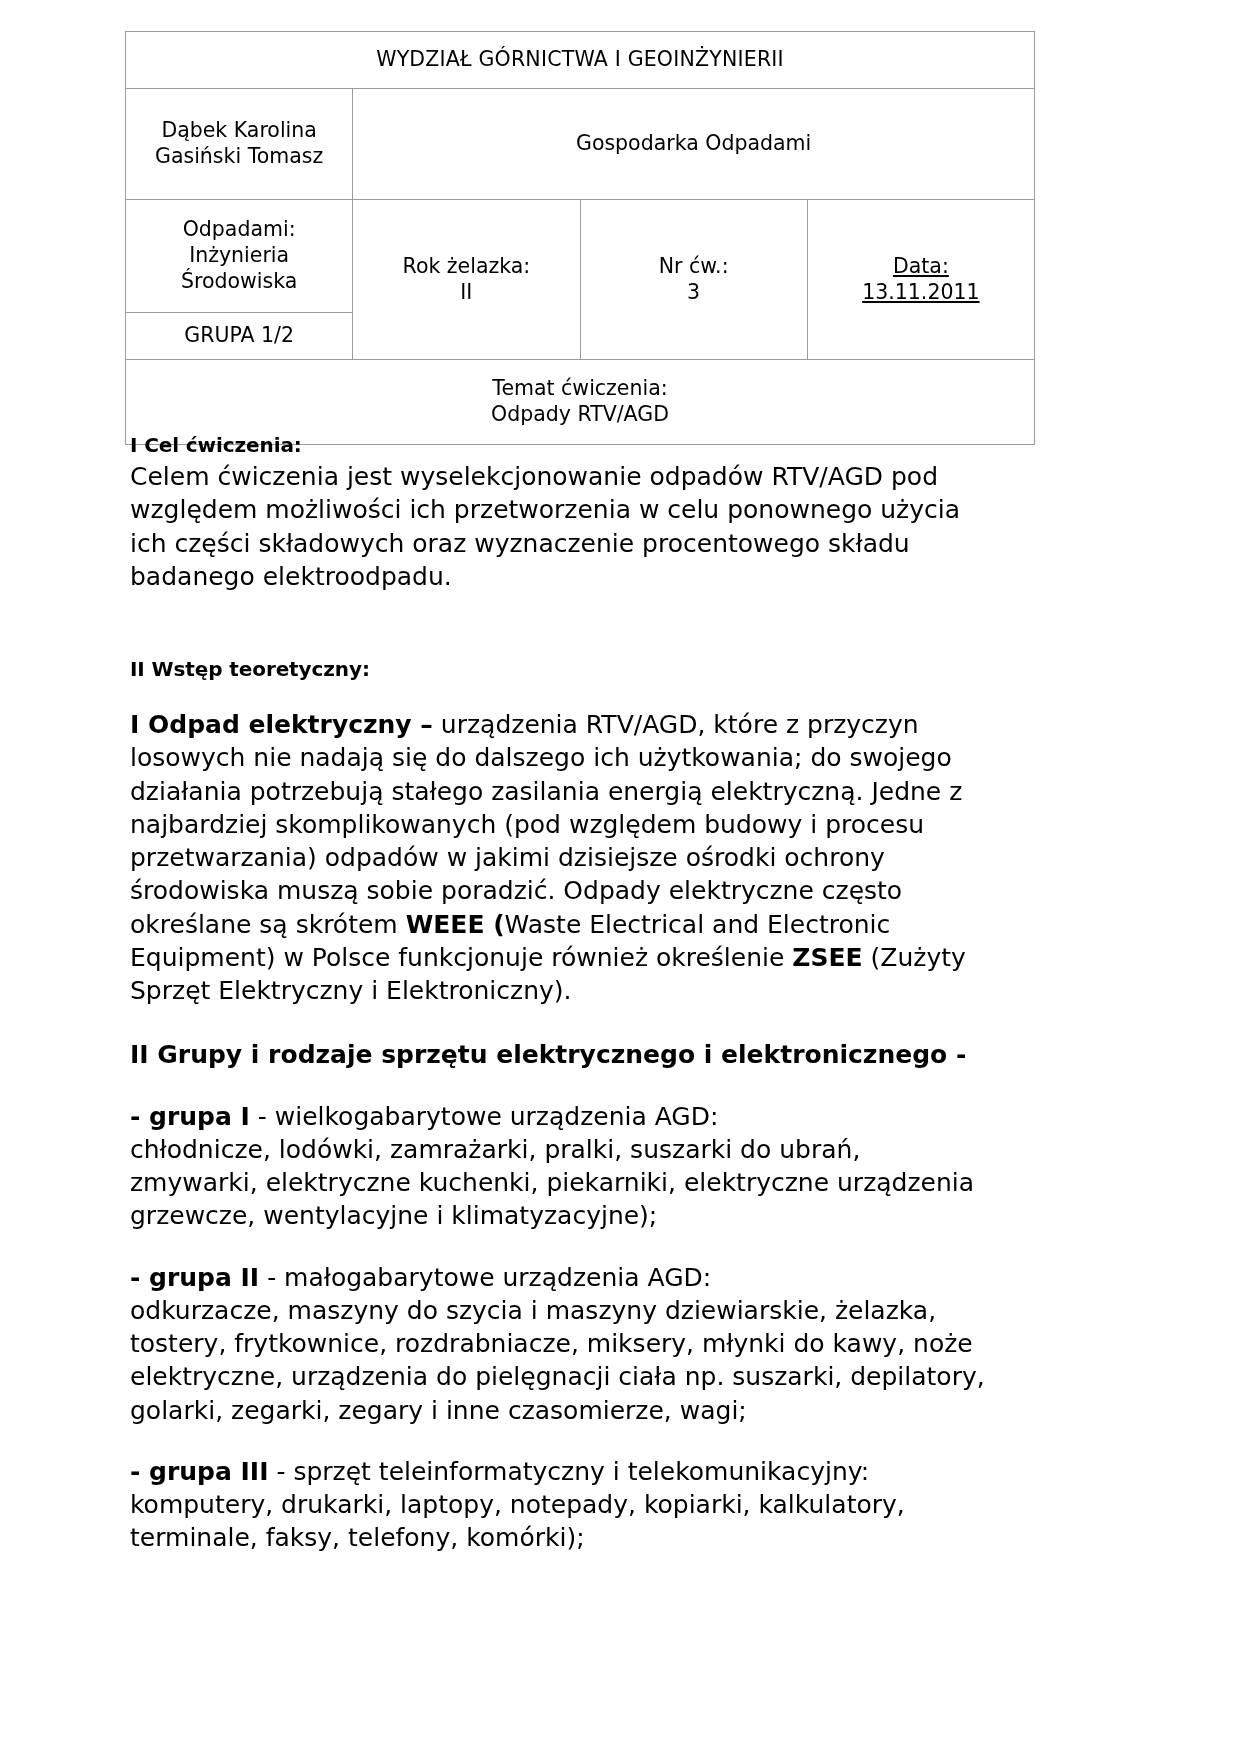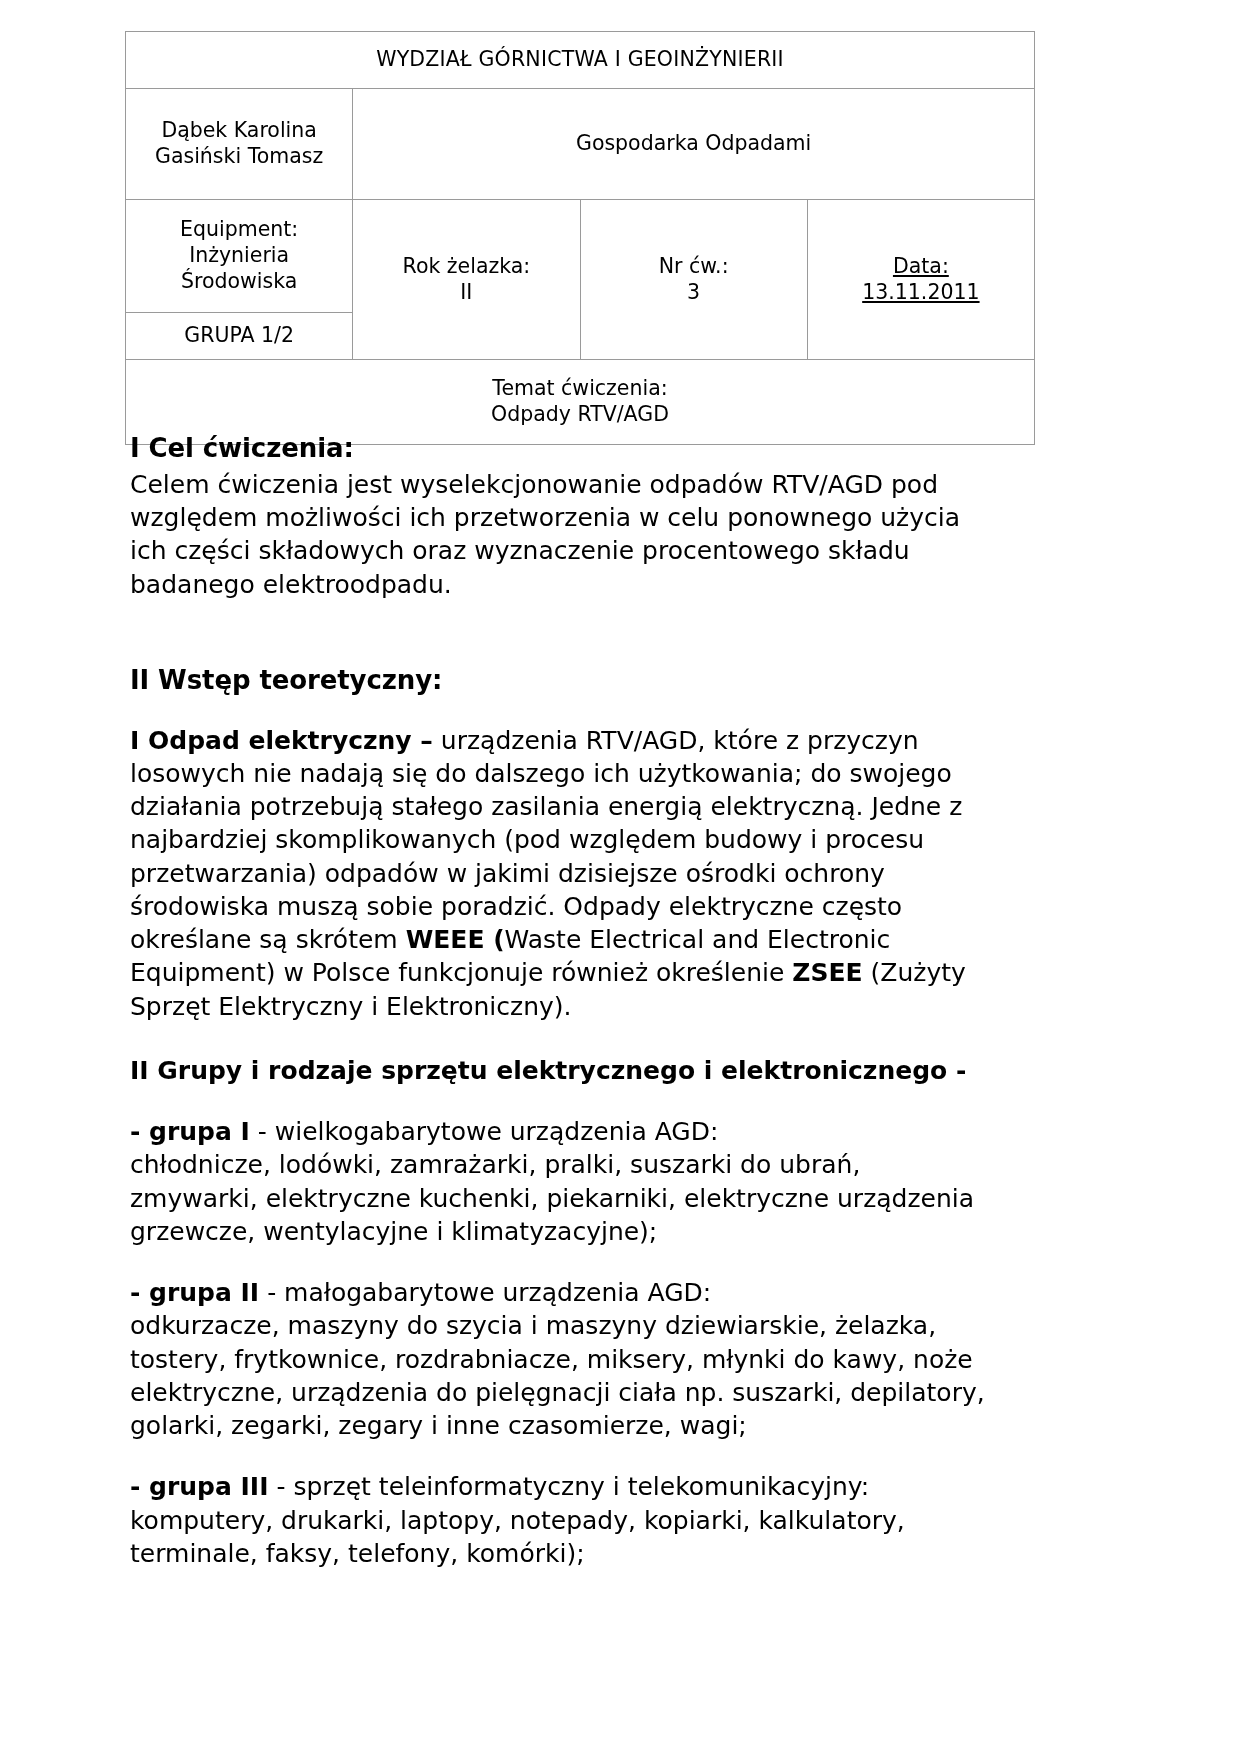--- a/index.html
+++ b/index.html
@@ -76,21 +76,21 @@
   .cell-line { display: block; }
 
   
   .content {
     position: absolute;
     left: 130px;
     top: 432px;
     width: 860px;
   }
   h2.section-heading {
-    font-size: 26px;
+    font-size: 20px;
     font-weight: bold;
     margin: 0 0 2px 0;
     letter-spacing: -0.1px;
     line-height: 1.3;
   }
   h2.section-heading.spaced-top {
     margin-top: 63px;
   }
   p.body-text {
     font-size: 25px;
@@ -123,21 +123,21 @@
         </tr>
         <tr>
           <td class="names-cell">
             <span class="cell-line">Dąbek Karolina</span>
             <span class="cell-line">Gasiński Tomasz</span>
           </td>
           <td class="subject-cell" colspan="3">Gospodarka Odpadami</td>
         </tr>
         <tr>
           <td class="direction-cell">
-            <span class="cell-line">Equipment:</span>
+            <span class="cell-line">Odpadami:</span>
             <span class="cell-line">Inżynieria</span>
             <span class="cell-line">Środowiska</span>
           </td>
           <td class="year-cell" rowspan="2">
             <span class="cell-line">Rok żelazka:</span>
             <span class="cell-line">II</span>
           </td>
           <td class="nr-cell" rowspan="2">
             <span class="cell-line">Nr ćw.:</span>
             <span class="cell-line">3</span>

